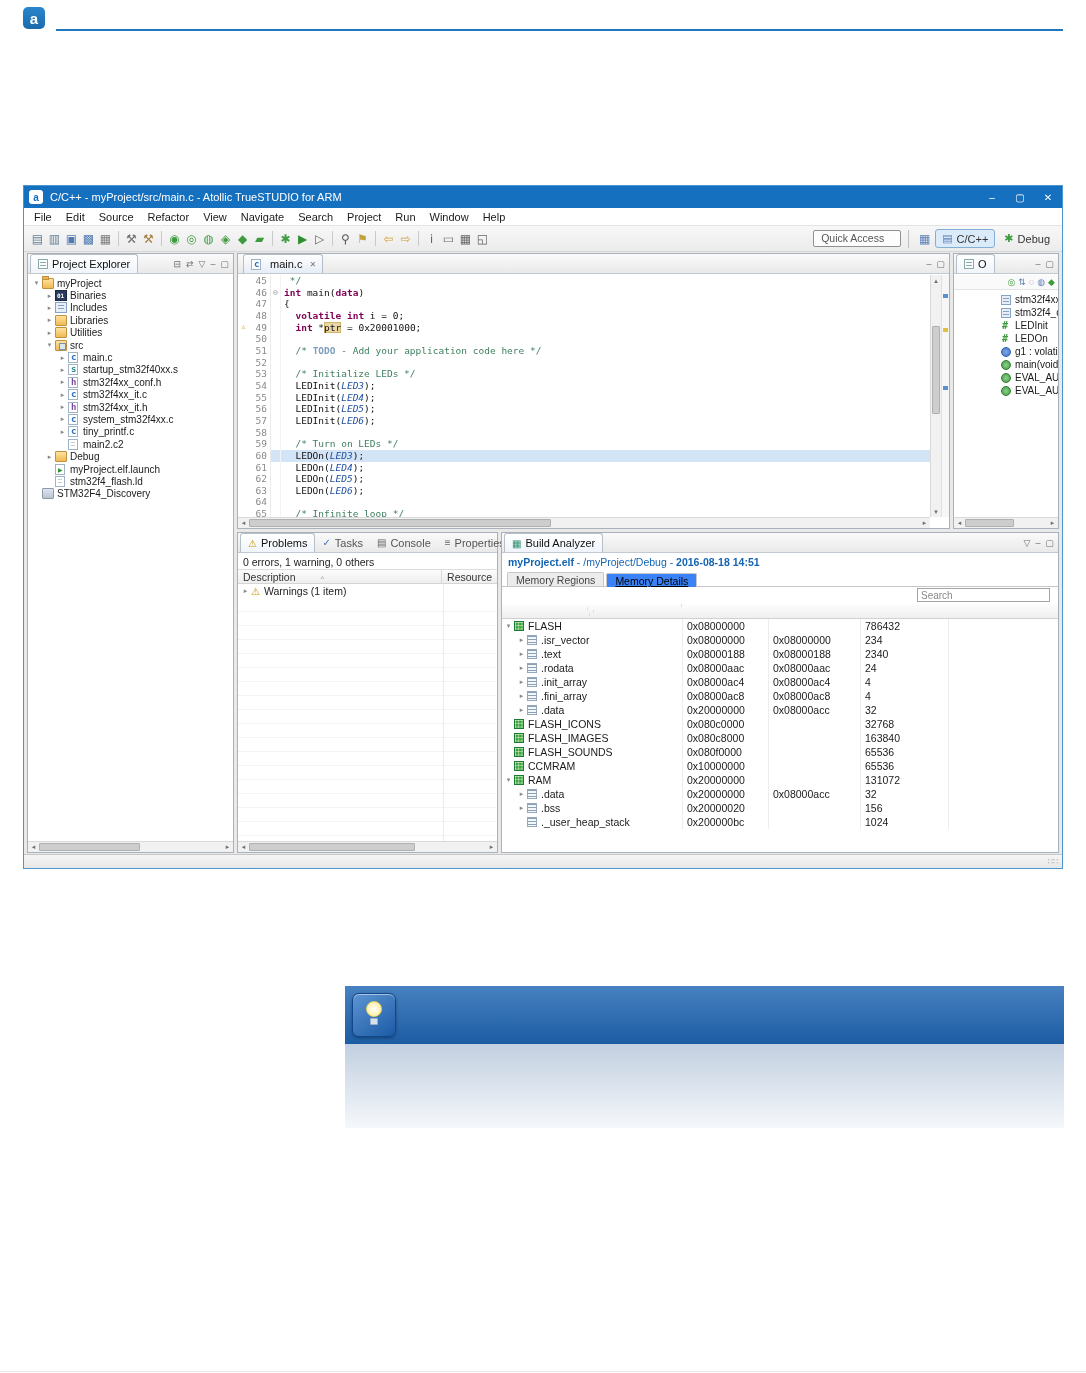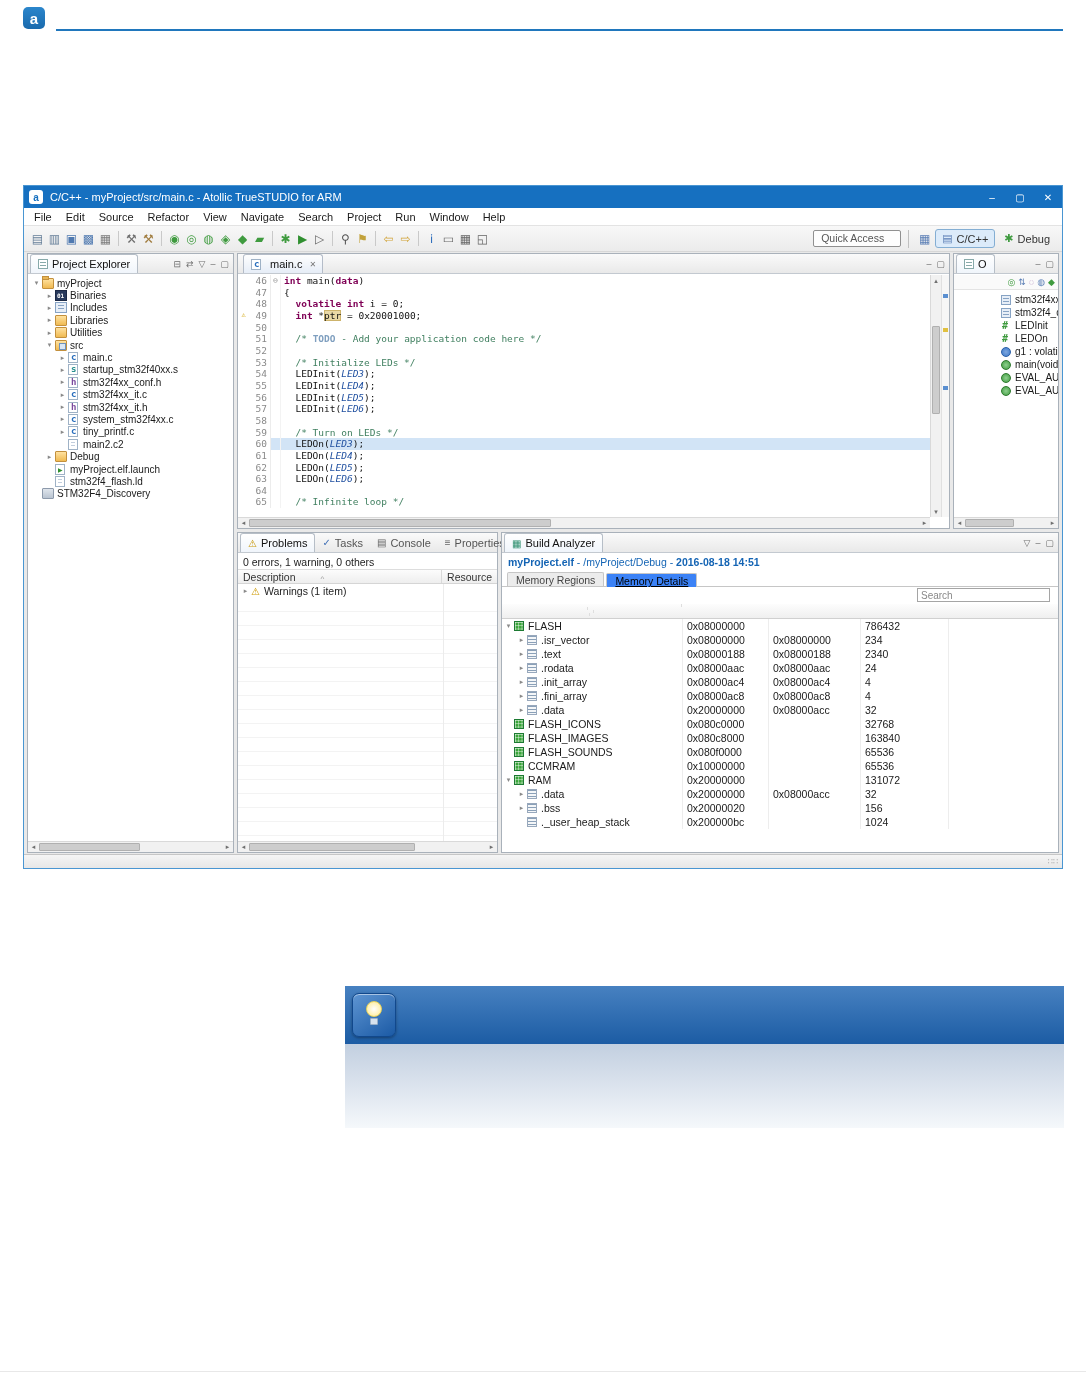--- a/index.html
+++ b/index.html
@@ -420,20 +420,26 @@
           <span>main.c</span>
           <span class="tab-close">✕</span>
         </span>
         <span class="strip-icons">
           <span class="hic">–</span>
           <span class="hic">▢</span>
         </span>
       </div>
       <div class="code">
 
+          <div class="cl">
+            <span class="cl-ann"></span>
+            <span class="cl-num">45</span>
+            <span class="cl-fold"></span>
+            <span class="cl-text"><span class="seg cmt"> */</span></span>
+          </div>
 
           <div class="cl">
             <span class="cl-ann"></span>
             <span class="cl-num">46</span>
             <span class="cl-fold">⊖</span>
             <span class="cl-text"><span class="seg kw">int</span><span class="seg plain"> main(</span><span class="seg kw">data</span><span class="seg plain">)</span></span>
           </div>
 
           <div class="cl">
             <span class="cl-ann"></span>

